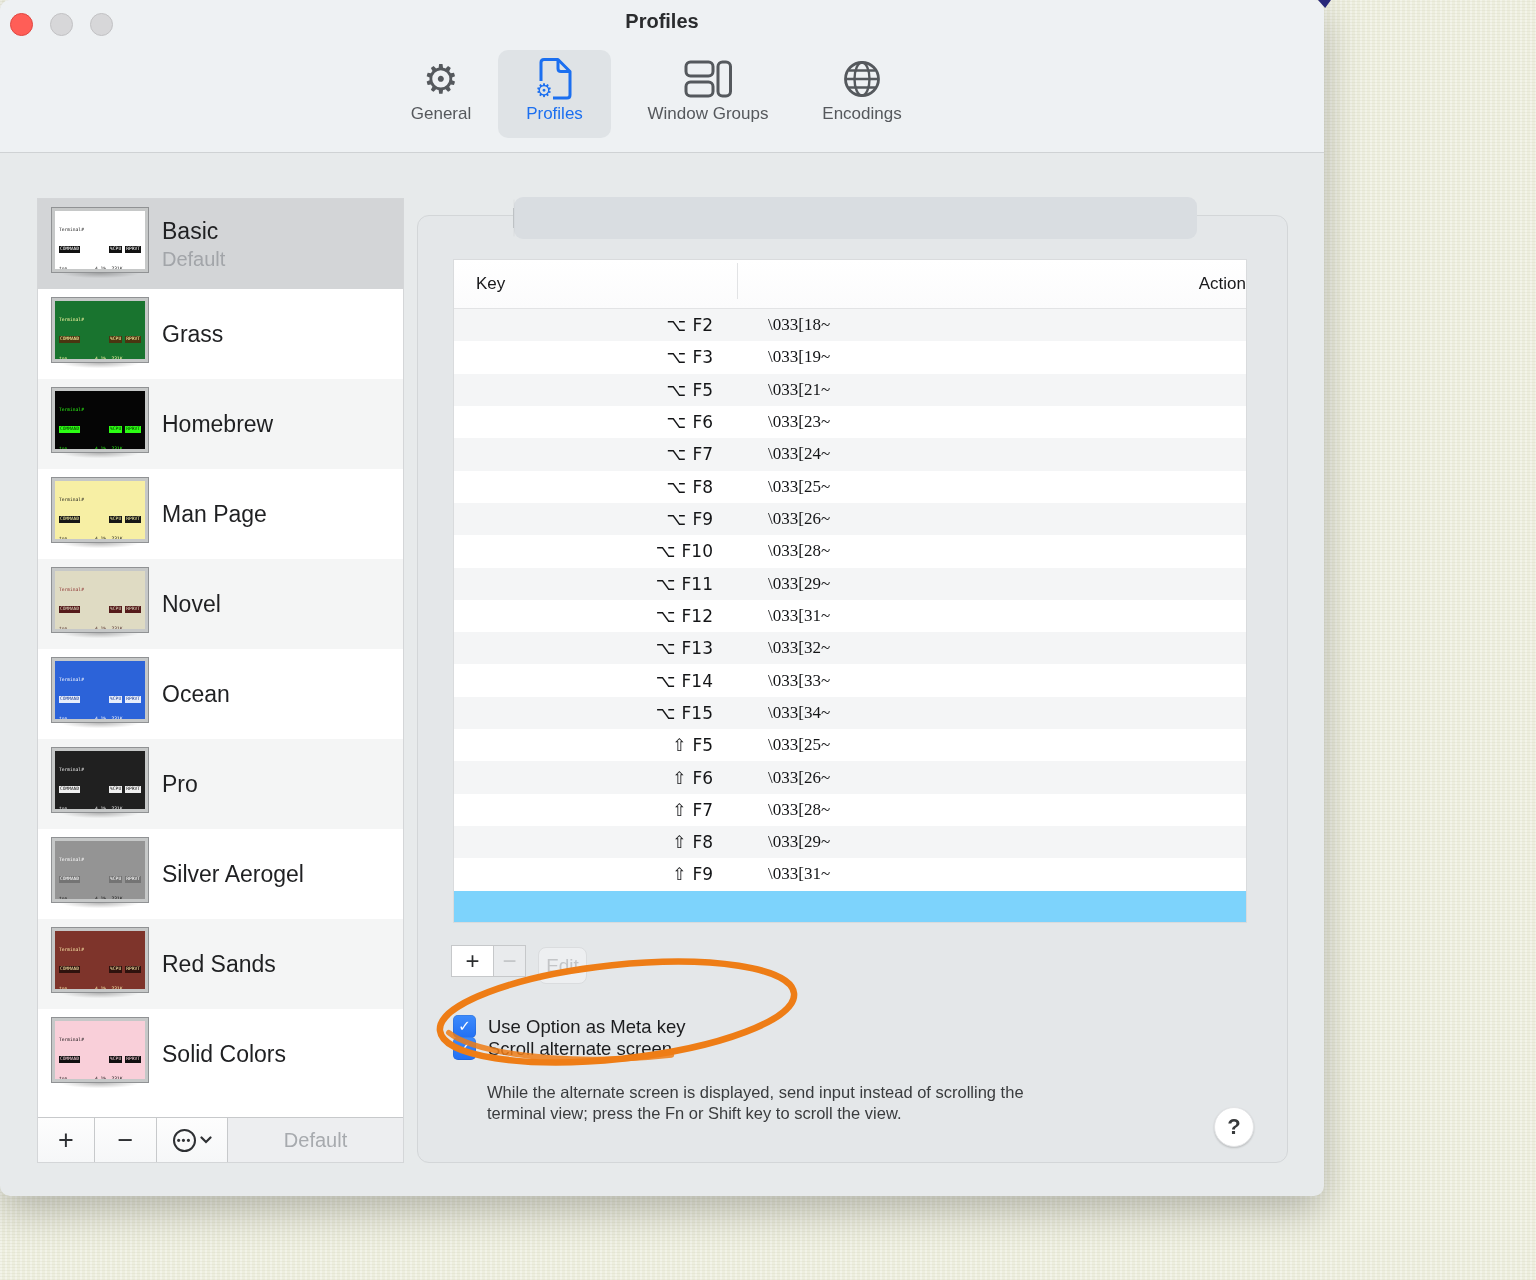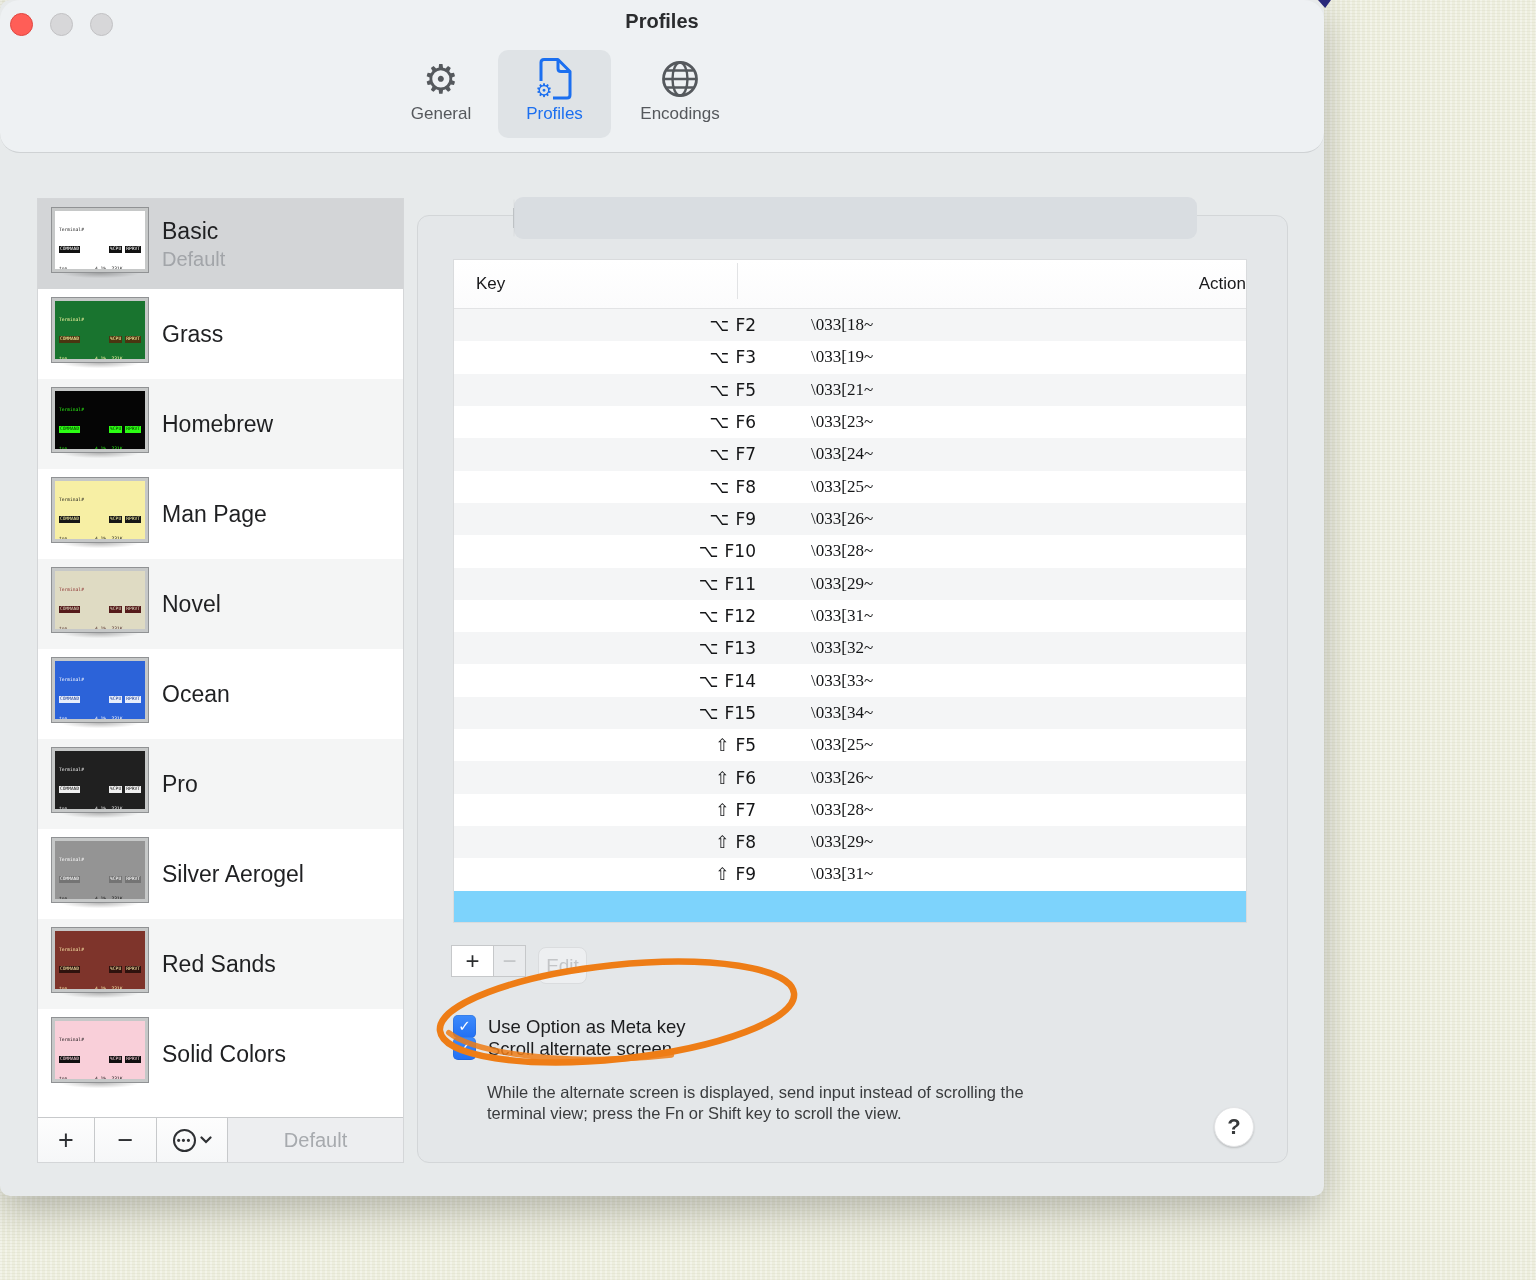--- a/index.html
+++ b/index.html
@@ -10,21 +10,21 @@
            repeating-linear-gradient(0deg, rgba(185,185,155,.14) 0 1px, transparent 1px 3px),
            repeating-linear-gradient(90deg, rgba(255,255,255,.35) 0 2px, transparent 2px 5px);
   }
 
   
   .window { position:absolute; left:0; top:0; width:1324px; height:1196px;
             background:#E7EAEB; border-radius:10px; overflow:hidden;
             box-shadow:0 14px 40px rgba(0,0,0,.25); }
 
   .titlebar { position:absolute; left:0; top:0; width:100%; height:153px;
-              background:#EEF1F3; border-bottom:1px solid #CFD2D4;border-radius:20px; }
+              background:#EEF1F3; border-bottom:1px solid #CFD2D4; }
   .traffic { position:absolute; top:13px; width:23px; height:23px; border-radius:50%; }
   .tl-close { left:10px; background:#FF5E57; border:1px solid #E14640; }
   .tl-min   { left:50px; background:#D7D7D9; border:1px solid #C2C2C4; }
   .tl-zoom  { left:90px; background:#D7D7D9; border:1px solid #C2C2C4; }
   .win-title { position:absolute; top:10px; left:0; width:1324px; text-align:center;
                font-size:20px; font-weight:700; color:#2A2C2E; }
 
   .toolbar-items { position:absolute; top:50px; left:396px; display:flex; gap:12px; }
   .tb-item { display:flex; flex-direction:column; align-items:center; justify-content:flex-start;
              height:88px; border-radius:10px; padding-top:6px; cursor:default; }
@@ -97,21 +97,21 @@
   .thead { height:49px; display:flex; align-items:center; border-bottom:1px solid #E2E3E5;
            background:linear-gradient(#FFFFFF,#FBFBFC); font-size:17px; color:#19191B; }
   .th-key { width:284px; padding-left:22px; position:relative; }
   .th-key::after { content:""; position:absolute; right:0; top:-11px; height:36px; width:1px; background:#E2E3E5; }
   .th-action { flex:1; padding-left:30px;text-align:right; }
   .tbody { }
   .trow { height:32.32px; display:flex; align-items:center; font-size:17px; color:#141517; }
   .trow:nth-child(odd) { background:#F4F5F6; }  
   .trow:nth-child(even){ background:#FFFFFF; }
   .cell-key { width:284px; text-align:right; padding-right:25px;
-              font-family:"DejaVu Sans", sans-serif;margin-left:43px; }
+              font-family:"DejaVu Sans", sans-serif; }
   .cell-key .mod { margin-right:6px; }
   .cell-action { flex:1; padding-left:30px;font-family:Liberation Serif, serif; }
 
   .btn-sq { position:absolute; width:43px; height:32px; background:#FFFFFF;
             border:1px solid #C6C8CA; display:flex; align-items:center; justify-content:center;
             font-size:24px; color:#2A2C2E; cursor:default; }
   .btn-add { left:33px; top:729px; }
   .btn-remove { left:75px; top:729px; width:33px; background:#E9EBED; color:#C3C5C7; }
   .btn-edit { position:absolute; left:120px; top:731px; width:49px; height:37px;
               background:#EDEFF1; border:1px solid #DADCDE; border-radius:8px;
@@ -160,20 +160,30 @@
       </div>
       <div class="tb-item tb-profiles">
         <div class="ic prof-ic">
           <svg width="36" height="44" viewBox="0 0 36 44">
             <path d="M7 2.5 H21 L33 14.5 V38 Q33 41 30 41 H7 Q4 41 4 38 V5.5 Q4 2.5 7 2.5 Z" fill="none" stroke="#1B6FF0" stroke-width="3" stroke-linejoin="round"></path>
             <path d="M21 2.5 V11.5 Q21 14.5 24 14.5 H33" fill="none" stroke="#1B6FF0" stroke-width="3"></path>
           </svg>
           <span class="mini-gear">⚙</span>
         </div>
         <div class="tb-label">Profiles</div>
+      </div>
+      <div class="tb-item tb-wgroups">
+        <div class="ic">
+          <svg width="48" height="38" viewBox="0 0 48 38">
+            <rect x="2" y="2" width="27" height="14" rx="4.5" fill="none" stroke="#55595D" stroke-width="3"></rect>
+            <rect x="2" y="22" width="27" height="14" rx="4.5" fill="none" stroke="#55595D" stroke-width="3"></rect>
+            <rect x="34" y="2" width="12.5" height="34" rx="4.5" fill="none" stroke="#55595D" stroke-width="3"></rect>
+          </svg>
+        </div>
+        <div class="tb-label">Window Groups</div>
       </div>
       <div class="tb-item tb-encodings">
         <div class="ic">
           <svg width="40" height="40" viewBox="0 0 40 40">
             <circle cx="20" cy="20" r="16.5" fill="none" stroke="#55595D" stroke-width="2.8"></circle>
             <ellipse cx="20" cy="20" rx="7.5" ry="16.5" fill="none" stroke="#55595D" stroke-width="2.4"></ellipse>
             <path d="M3.5 20 H36.5 M6.5 11.5 H33.5 M6.5 28.5 H33.5" fill="none" stroke="#55595D" stroke-width="2.4"></path>
           </svg>
         </div>
         <div class="tb-label">Encodings</div>

